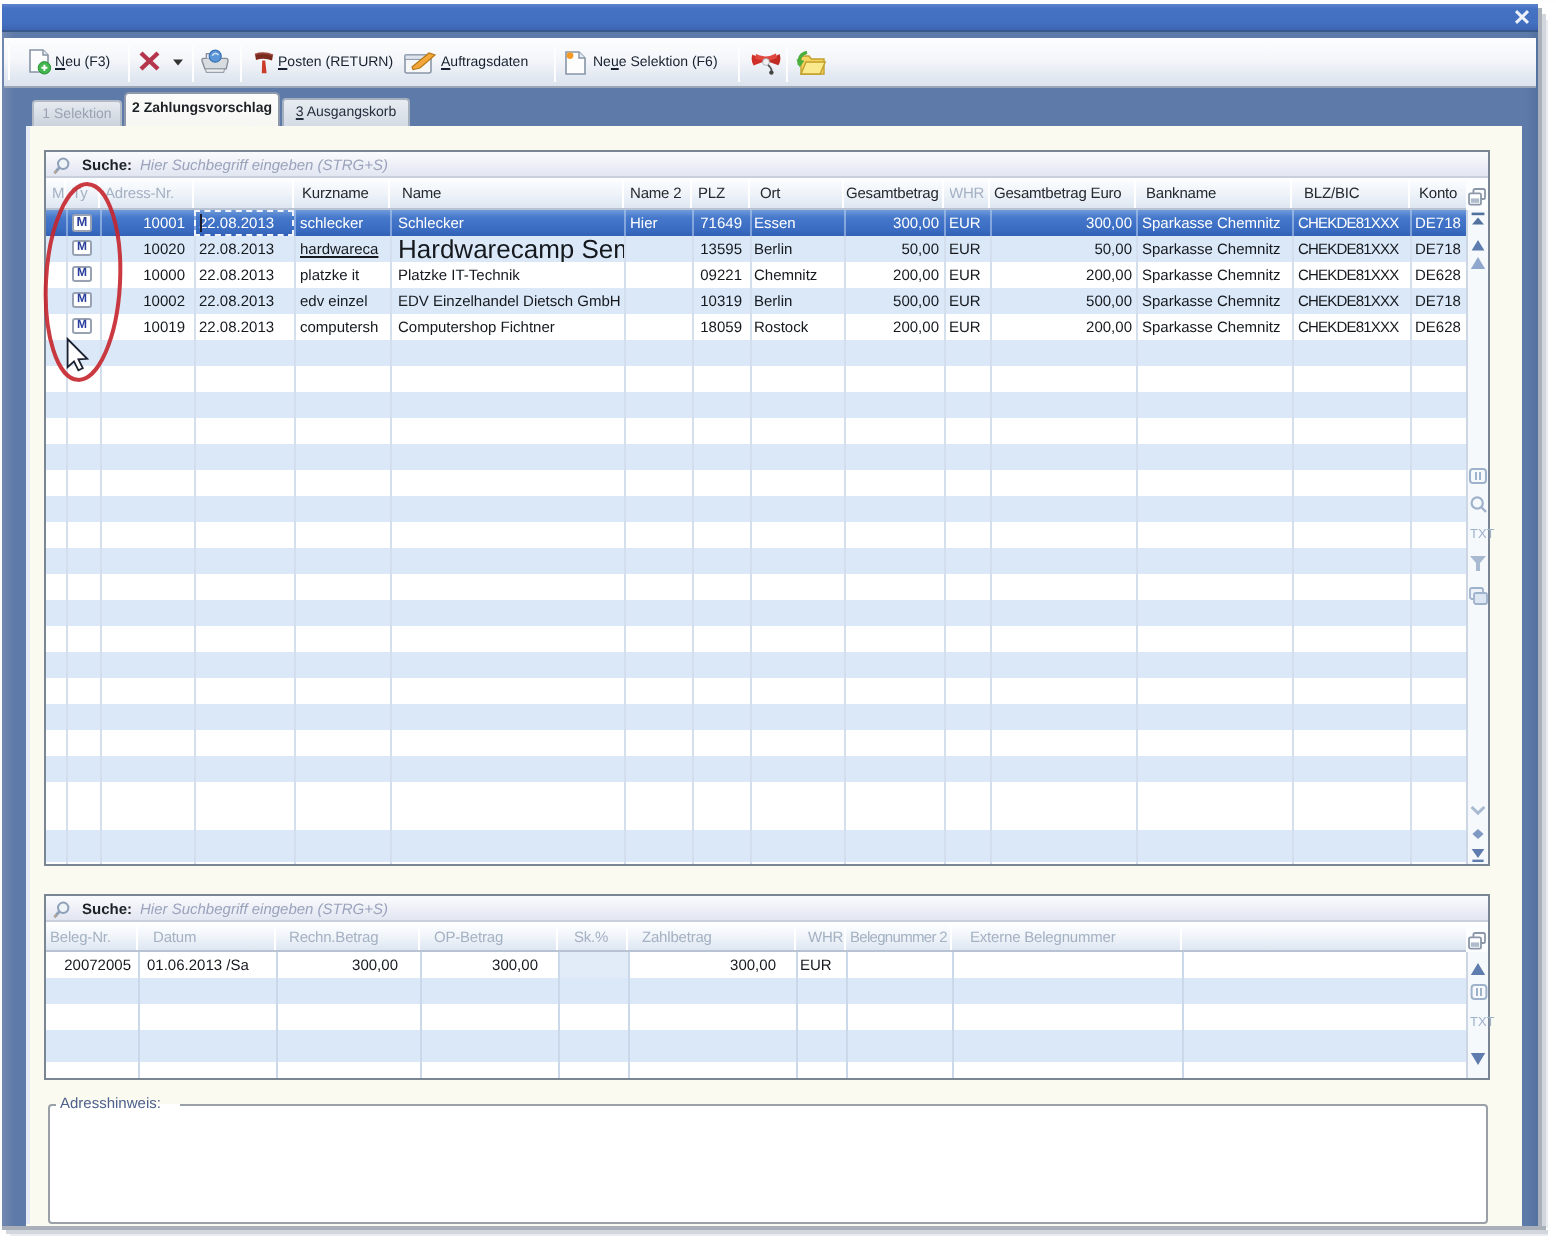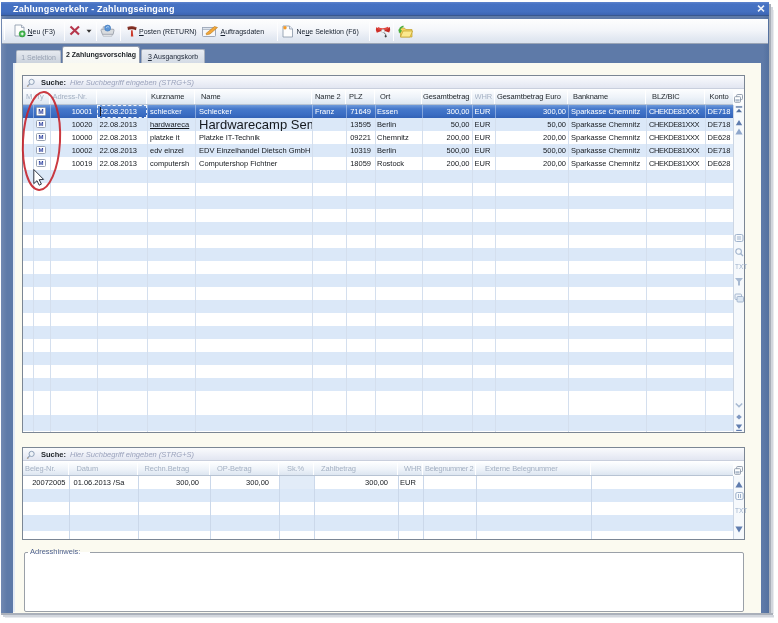--- a/index.html
+++ b/index.html
@@ -8,21 +8,20 @@
 .hdr{font-size:7.5px;line-height:16px;color:#23292e;white-space:nowrap;overflow:hidden;letter-spacing:-0.1px;}
 .hgray{color:#a4b1c3;}
 .sep{width:1px;background:#d4dfee;}
 .bsep{width:1px;background:#cbd8ea;}
 .stripe{background:#dbe8f8;}
 svg{position:absolute;overflow:visible;}
 </style></head><body>
 <div id="page">
 <div style="left:1px;top:2px;width:768px;height:611px;background:linear-gradient(90deg,#7289b1,#5e7aa8 6px,#5e7aa8 762px,#54719f);"></div>
 <div style="left:1px;top:2px;width:768px;height:14px;background:linear-gradient(180deg,#5d83cd,#4672c3 18%,#436fc0 75%,#3c64b2);border-bottom:1px solid #38588e;"></div>
-<div style="left:13px;top:3px;width:400px;height:12px;font-size:9px;font-weight:bold;color:#fff;letter-spacing:0.2px;line-height:12px;">Zahlungsverkehr - Zahlungseingang</div>
 <svg style="left:757px;top:5px;" width="8" height="7" viewBox="0 0 8 7">
       <path d="M1 0.6 L7 6.4 M7 0.6 L1 6.4" stroke="#edf1f9" stroke-width="1.5"></path>
     </svg>
 <div style="left:2px;top:19px;width:766px;height:25px;background:linear-gradient(180deg,#fefefe,#f4f6fa 45%,#e3e9f2 80%,#dce3ee);border-bottom:1px solid #9aa5b6;"></div>
 <div style="left:4px;top:23px;width:1px;height:17px;background:#b9c2d0;border-right:1px solid #fff;"></div>
 <svg style="left:14px;top:24px;" width="13" height="14" viewBox="0 0 13 14">
 <path d="M1 1 h6.5 l2.5 2.5 V12 H1 Z" fill="#fdfdfd" stroke="#8794a6" stroke-width="0.8"></path>
 <path d="M7.5 1 v2.5 H10" fill="#e8edf4" stroke="#8794a6" stroke-width="0.7"></path>
 <circle cx="8.2" cy="9.9" r="3.1" fill="#44b64f" stroke="#239131" stroke-width="0.5"></circle>
 <path d="M6.7 9.9 h3 M8.2 8.4 v3" stroke="#fff" stroke-width="1"></path>
@@ -169,21 +168,21 @@
 <div style="left:422px;top:105px;width:1px;height:13px;background:rgba(190,210,240,0.55);"></div>
 <div style="left:471.5px;top:105px;width:1px;height:13px;background:rgba(190,210,240,0.55);"></div>
 <div style="left:495px;top:105px;width:1px;height:13px;background:rgba(190,210,240,0.55);"></div>
 <div style="left:568px;top:105px;width:1px;height:13px;background:rgba(190,210,240,0.55);"></div>
 <div style="left:646px;top:105px;width:1px;height:13px;background:rgba(190,210,240,0.55);"></div>
 <div style="left:704.5px;top:105px;width:1px;height:13px;background:rgba(190,210,240,0.55);"></div>
 <div style="left:49.5px;top:105px;width:47.0px;height:13px;font-size:7.5px;line-height:13px;white-space:nowrap;overflow:hidden;color:#fff;text-align:right;padding-right:4px;">10001</div>
 <div style="left:96.5px;top:105px;width:50.5px;height:13px;font-size:7.5px;line-height:13px;white-space:nowrap;overflow:hidden;color:#fff;text-align:left;padding-left:3px;">22.08.2013</div>
 <div style="left:147px;top:105px;width:48px;height:13px;font-size:7.5px;line-height:13px;white-space:nowrap;overflow:hidden;color:#fff;text-align:left;padding-left:3px;">schlecker</div>
 <div style="left:195px;top:105px;width:117px;height:13px;font-size:7.5px;line-height:13px;white-space:nowrap;overflow:hidden;color:#fff;text-align:left;padding-left:4px;">Schlecker</div>
-<div style="left:312px;top:105px;width:34px;height:13px;font-size:7.5px;line-height:13px;white-space:nowrap;overflow:hidden;color:#fff;text-align:left;padding-left:3px;">Franz</div>
+<div style="left:312px;top:105px;width:34px;height:13px;font-size:7.5px;line-height:13px;white-space:nowrap;overflow:hidden;color:#fff;text-align:left;padding-left:3px;">Hier</div>
 <div style="left:346px;top:105px;width:29px;height:13px;font-size:7.5px;line-height:13px;white-space:nowrap;overflow:hidden;color:#fff;text-align:right;padding-right:4px;">71649</div>
 <div style="left:375px;top:105px;width:47px;height:13px;font-size:7.5px;line-height:13px;white-space:nowrap;overflow:hidden;color:#fff;text-align:left;padding-left:2px;">Essen</div>
 <div style="left:422px;top:105px;width:49.5px;height:13px;font-size:7.5px;line-height:13px;white-space:nowrap;overflow:hidden;color:#fff;text-align:right;padding-right:2px;">300,00</div>
 <div style="left:471.5px;top:105px;width:23.5px;height:13px;font-size:7.5px;line-height:13px;white-space:nowrap;overflow:hidden;color:#fff;text-align:left;padding-left:3px;">EUR</div>
 <div style="left:495px;top:105px;width:73px;height:13px;font-size:7.5px;line-height:13px;white-space:nowrap;overflow:hidden;color:#fff;text-align:right;padding-right:2px;">300,00</div>
 <div style="left:568px;top:105px;width:78px;height:13px;font-size:7.5px;line-height:13px;white-space:nowrap;overflow:hidden;color:#fff;text-align:left;padding-left:3px;">Sparkasse Chemnitz</div>
 <div style="left:646px;top:105px;width:58.5px;height:13px;font-size:7.5px;line-height:13px;white-space:nowrap;overflow:hidden;color:#fff;text-align:left;padding-left:3px;letter-spacing:-0.4px;">CHEKDE81XXX</div>
 <div style="left:704.5px;top:105px;width:28.5px;height:13px;font-size:7.5px;line-height:13px;white-space:nowrap;overflow:hidden;color:#fff;text-align:left;padding-left:3px;">DE718</div>
 <div style="left:35.75px;top:106.5px;width:10.5px;height:9.5px;background:#fff;border:1px solid #98a2b2;border-radius:1.5px;font-size:6.5px;font-weight:bold;color:#2b3f9e;text-align:center;line-height:8.5px;">M</div>
 <div style="left:49.5px;top:118px;width:47.0px;height:30px;font-size:7.5px;line-height:13px;white-space:nowrap;overflow:hidden;color:#15191e;text-align:right;padding-right:4px;">10020</div>

